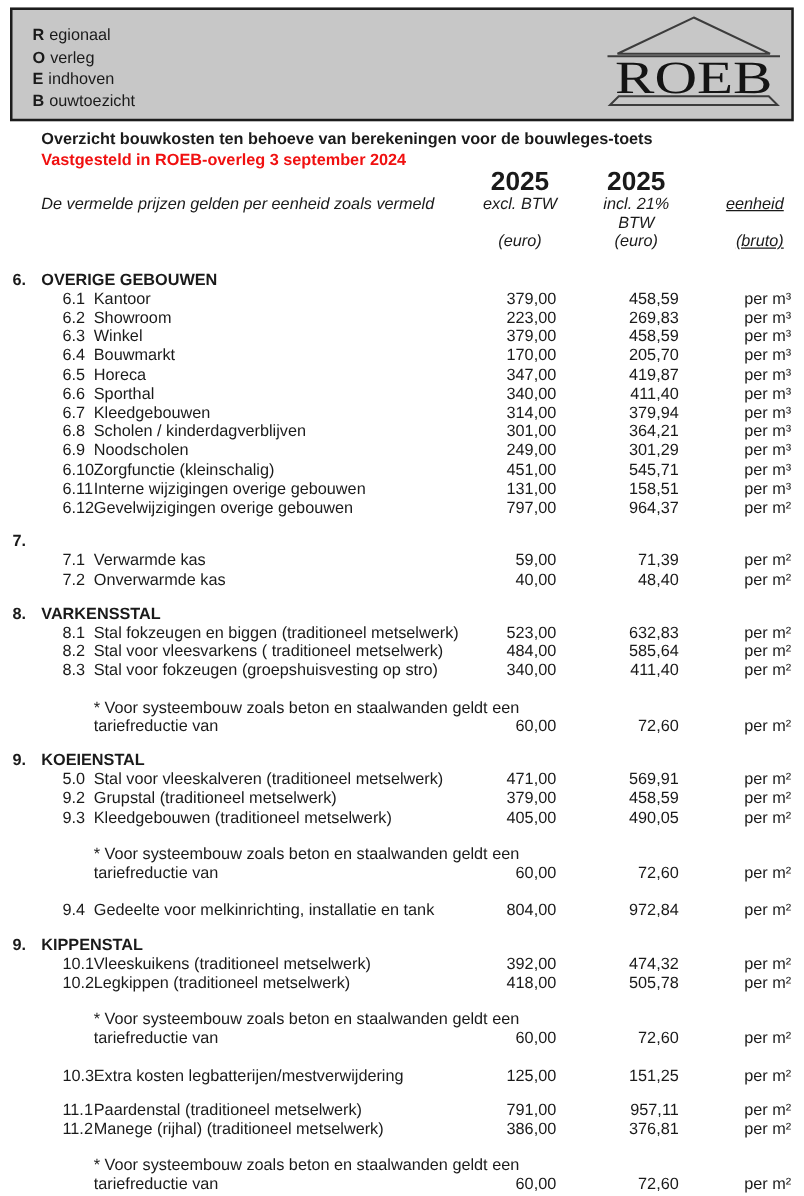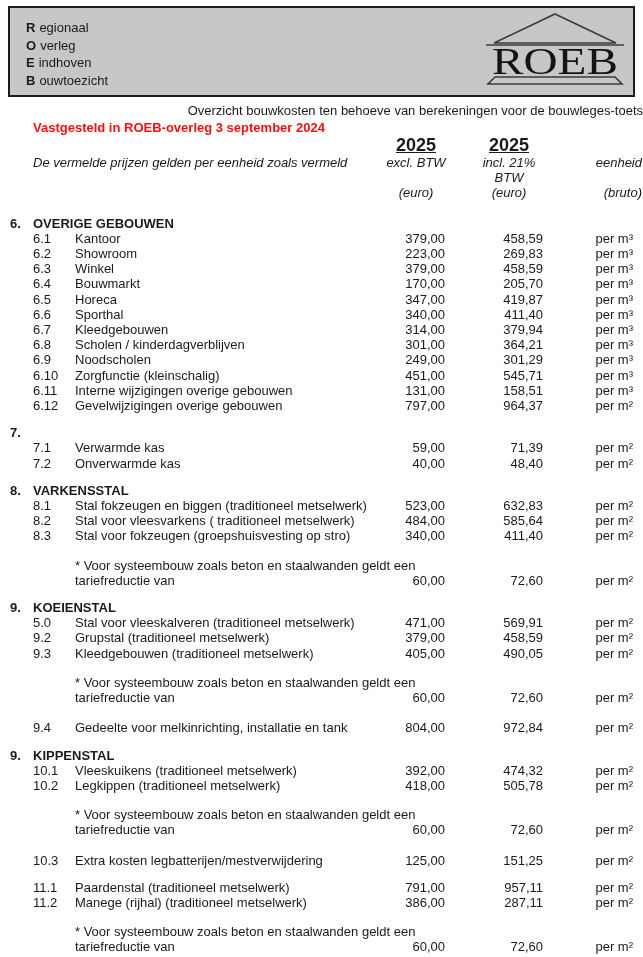--- a/index.html
+++ b/index.html
@@ -16,41 +16,41 @@
   
   .header-box{
     box-sizing:border-box;margin:6px 8px 0 8px;width:627px;height:91px;
     background:var(--box-gray);border:2px solid #1c1c1c;position:relative;
   }
   .acronym{position:absolute;left:16px;top:11px;line-height:17.5px;}
   .acr-line .cap{font-weight:bold;}
   .acr-line .rest{margin-left:4px;}
   .logo{position:absolute;right:3px;top:3px;width:150px;height:80px;}
   
-  .doc-title{margin:6px 0 0 33px;font-weight:normal;font-size:13px;white-space:nowrap;text-align:right;}
+  .doc-title{margin:6px 0 0 33px;font-weight:bold;font-size:13px;white-space:nowrap;}
   .doc-subtitle{margin:2px 0 0 33px;font-weight:bold;font-size:13px;color:var(--accent-red);white-space:nowrap;}
   
   .row{
     display:grid;
     grid-template-columns:33px 42px minmax(0,1fr) 88px 98px 96px;
     line-height:15.2px;align-items:baseline;
   }
   .c-secnum{padding-left:10px;font-weight:bold;}
   .c-sectitle{grid-column:2/4;font-weight:bold;white-space:nowrap;}
-  .c-itemnum{grid-column:2;}
+  .c-itemnum{grid-column:2;margin-left:17px;}
   .c-label{grid-column:3;white-space:nowrap;overflow:visible;}
   .c-note{grid-column:3/7;white-space:nowrap;}
   .c-v1{grid-column:4;text-align:right;padding-right:4px;}
   .c-v2{grid-column:5;text-align:right;padding-right:4px;}
   .c-unit{grid-column:6;text-align:right;padding-right:10px;}
   
   .headers{margin-top:1px;}
-  .hdr-year{font-weight:bold;font-size:18px;line-height:19px;text-align:center;padding-left:22px;text-decoration:underline;}
+  .hdr-year{font-weight:bold;font-size:21px;line-height:19px;text-align:center;padding-left:22px;}
   .hdr-it{font-style:italic;text-align:center;padding-left:22px;}
-  .hdr-it-r{font-style:italic;text-align:right;padding-right:1px;}
+  .hdr-it-r{font-style:italic;text-align:right;padding-right:16px;text-decoration:underline;}
   .intro{grid-column:1/4;font-style:italic;padding-left:33px;white-space:nowrap;}
   .gc4{grid-column:4;} .gc5{grid-column:5;} .gc6{grid-column:6;}
   
   #sections .section{margin-top:12px;}
   #sections .section:first-child{margin-top:15px;}
   .note-l1{margin-top:14px;}
   .gap-row{margin-top:15px;}
 </style>
 </head>
 <body>
@@ -323,21 +323,21 @@
           <div class="c-itemnum">11.1</div>
           <div class="c-label">Paardenstal (traditioneel metselwerk)</div>
           <div class="c-v1">791,00</div>
           <div class="c-v2">957,11</div>
           <div class="c-unit">per m²</div>
         </div>
         <div class="row">
           <div class="c-itemnum">11.2</div>
           <div class="c-label">Manege (rijhal) (traditioneel metselwerk)</div>
           <div class="c-v1">386,00</div>
-          <div class="c-v2">287,11</div>
+          <div class="c-v2">376,81</div>
           <div class="c-unit">per m²</div>
         </div>
         <div class="row note-l1">
           <div class="c-note">* Voor systeembouw zoals beton en staalwanden geldt een</div>
         </div>
         <div class="row">
           <div class="c-label">tariefreductie van</div>
           <div class="c-v1">60,00</div>
           <div class="c-v2">72,60</div>
           <div class="c-unit">per m²</div>

